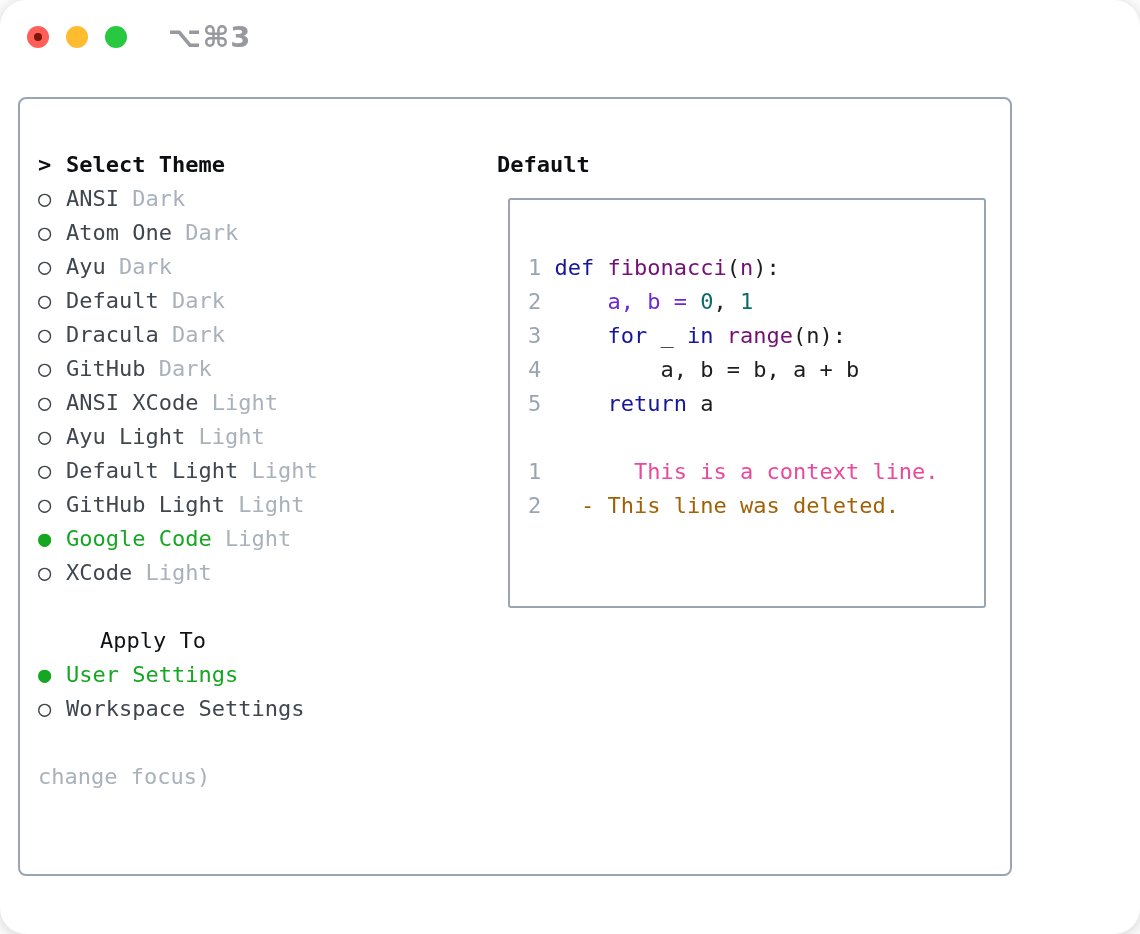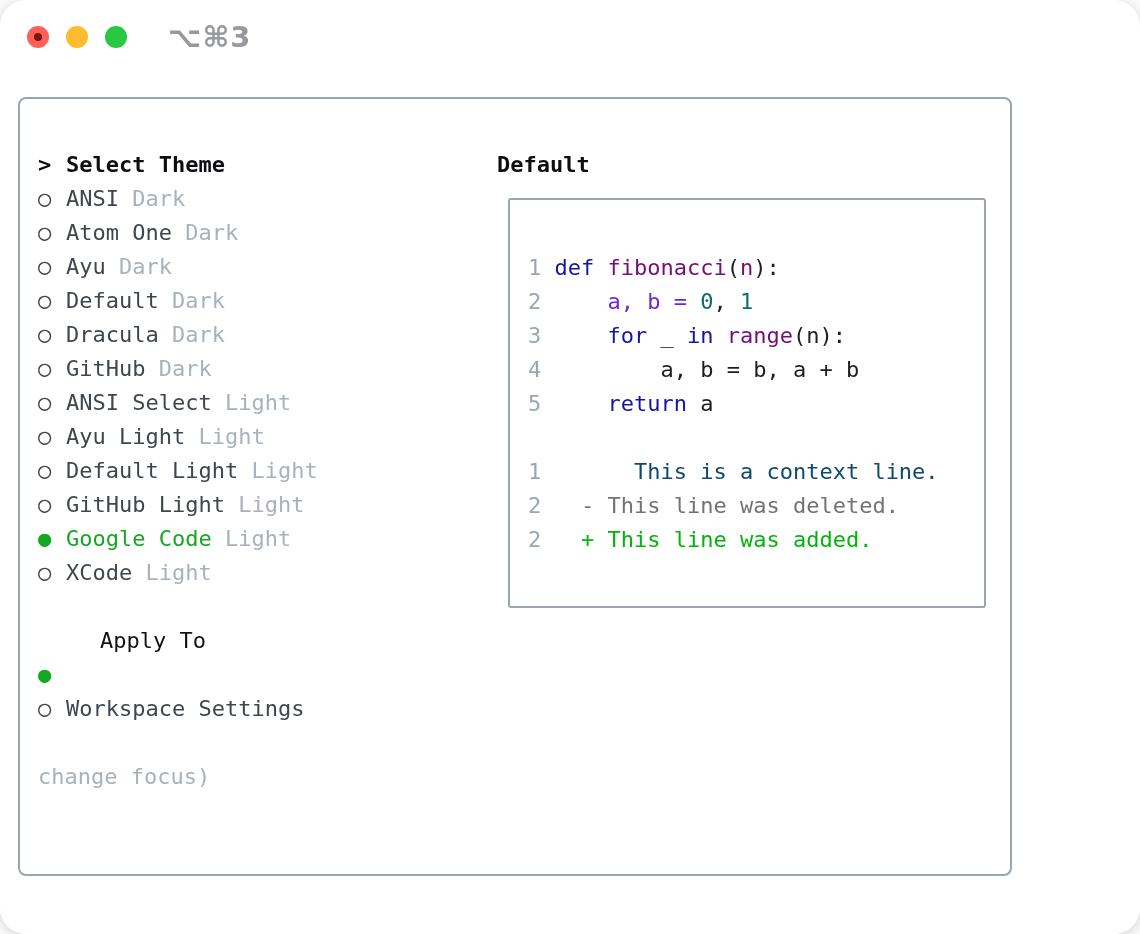--- a/index.html
+++ b/index.html
@@ -68,53 +68,52 @@
         <span>Select Theme</span>
       </div>
 
       <div id="theme-list">
           <div class="row theme-row"><span class="marker">○</span><span class="theme-name">ANSI</span><span class="variant"> Dark</span></div>
           <div class="row theme-row"><span class="marker">○</span><span class="theme-name">Atom One</span><span class="variant"> Dark</span></div>
           <div class="row theme-row"><span class="marker">○</span><span class="theme-name">Ayu</span><span class="variant"> Dark</span></div>
           <div class="row theme-row"><span class="marker">○</span><span class="theme-name">Default</span><span class="variant"> Dark</span></div>
           <div class="row theme-row"><span class="marker">○</span><span class="theme-name">Dracula</span><span class="variant"> Dark</span></div>
           <div class="row theme-row"><span class="marker">○</span><span class="theme-name">GitHub</span><span class="variant"> Dark</span></div>
-          <div class="row theme-row"><span class="marker">○</span><span class="theme-name">ANSI Select</span><span class="variant"> Light</span></div>
+          <div class="row theme-row"><span class="marker">○</span><span class="theme-name">ANSI XCode</span><span class="variant"> Light</span></div>
           <div class="row theme-row"><span class="marker">○</span><span class="theme-name">Ayu Light</span><span class="variant"> Light</span></div>
           <div class="row theme-row"><span class="marker">○</span><span class="theme-name">Default Light</span><span class="variant"> Light</span></div>
           <div class="row theme-row"><span class="marker">○</span><span class="theme-name">GitHub Light</span><span class="variant"> Light</span></div>
           <div class="row theme-row selected"><span class="marker">●</span><span class="theme-name">Google Code</span><span class="variant"> Light</span></div>
           <div class="row theme-row"><span class="marker">○</span><span class="theme-name">XCode</span><span class="variant"> Light</span></div>
         </div>
 
       <div class="spacer"></div>
 
       <div class="row">
         <span class="marker"></span>
         <span class="apply-label">Apply To</span>
       </div>
 
       <div id="apply-list">
-          <div class="row apply-row selected"><span class="marker">●</span></div>
+          <div class="row apply-row selected"><span class="marker">●</span><span class="opt-name">User Settings</span></div>
           <div class="row apply-row"><span class="marker">○</span><span class="opt-name">Workspace Settings</span></div>
         </div>
 
       <div class="spacer"></div>
 
       <div class="row hint">change focus)</div>
     </div>
 
     <div class="preview-heading">Default</div>
 
     <div class="preview-box" id="preview-box">
         <div class="code-line"><span class="lineno" style="color: rgb(154, 165, 177);">1 </span><span class="tok" style="color: rgb(21, 21, 157);">def</span><span class="tok" style="color: rgb(27, 29, 31);"> </span><span class="tok" style="color: rgb(117, 14, 117);">fibonacci</span><span class="tok" style="color: rgb(27, 29, 31);">(</span><span class="tok" style="color: rgb(117, 14, 117);">n</span><span class="tok" style="color: rgb(27, 29, 31);">):</span></div>
         <div class="code-line"><span class="lineno" style="color: rgb(154, 165, 177);">2 </span><span class="tok" style="color: #6d28d9;">    a, b = </span><span class="tok" style="color: rgb(14, 107, 107);">0</span><span class="tok" style="color: rgb(27, 29, 31);">, </span><span class="tok" style="color: rgb(14, 107, 107);">1</span></div>
         <div class="code-line"><span class="lineno" style="color: rgb(154, 165, 177);">3 </span><span class="tok" style="color: rgb(27, 29, 31);">    </span><span class="tok" style="color: rgb(21, 21, 157);">for</span><span class="tok" style="color: rgb(27, 29, 31);"> _ </span><span class="tok" style="color: rgb(21, 21, 157);">in</span><span class="tok" style="color: rgb(27, 29, 31);"> </span><span class="tok" style="color: rgb(117, 14, 117);">range</span><span class="tok" style="color: rgb(27, 29, 31);">(n):</span></div>
         <div class="code-line"><span class="lineno" style="color: rgb(154, 165, 177);">4 </span><span class="tok" style="color: rgb(27, 29, 31);">        a, b = b, a + b</span></div>
         <div class="code-line"><span class="lineno" style="color: rgb(154, 165, 177);">5 </span><span class="tok" style="color: rgb(27, 29, 31);">    </span><span class="tok" style="color: rgb(21, 21, 157);">return</span><span class="tok" style="color: rgb(27, 29, 31);"> a</span></div>
         <div class="code-line"><span class="lineno" style="color: rgb(154, 165, 177);"></span></div>
-        <div class="code-line"><span class="lineno" style="color: rgb(154, 165, 177);">1 </span><span class="tok" style="color: #0c4a6e;">      This is a context line.</span></div>
-        <div class="code-line"><span class="lineno" style="color: rgb(154, 165, 177);">2 </span><span class="tok" style="color: #737373; margin-top: 24px;">  - This line was deleted.</span></div>
-        <div class="code-line"><span class="lineno" style="color: rgb(154, 165, 177);">2 </span><span class="tok" style="color: rgb(3, 180, 10);">  + This line was added.</span></div>
+        <div class="code-line"><span class="lineno" style="color: rgb(154, 165, 177);">1 </span><span class="tok" style="color: #ec4899;">      This is a context line.</span></div>
+        <div class="code-line"><span class="lineno" style="color: rgb(154, 165, 177);">2 </span><span class="tok" style="color: #a16207; margin-top: 24px;">  - This line was deleted.</span></div>
       </div>
 
   </div>
 </div>
 
 </body></html>

